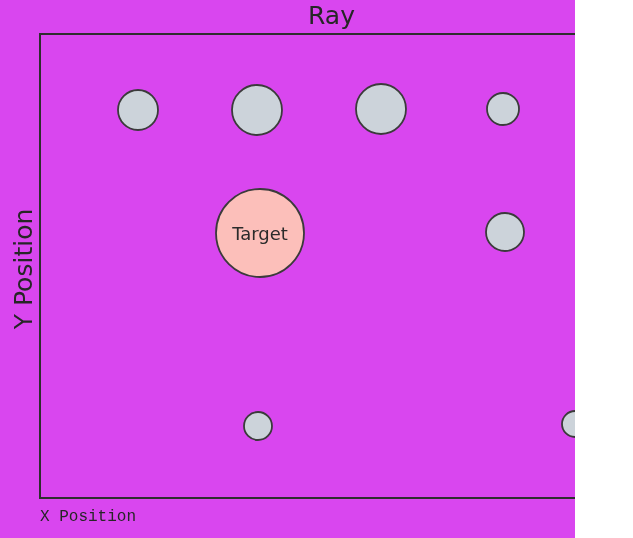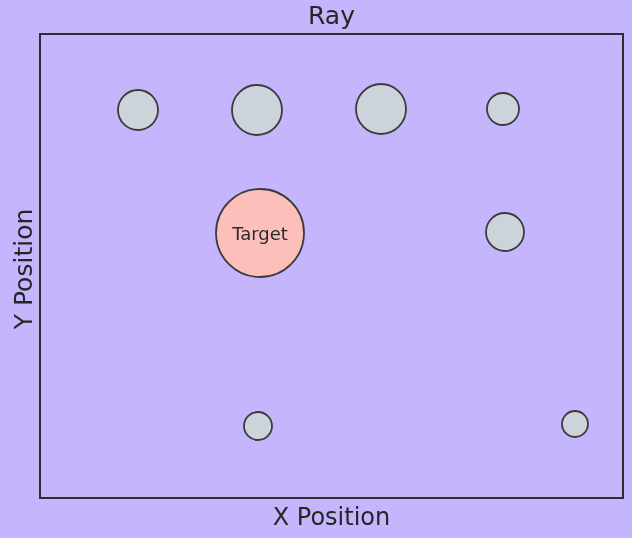--- a/index.html
+++ b/index.html
@@ -3,46 +3,46 @@
 <meta charset="utf-8">
 <style>
   html, body {
     margin: 0;
     padding: 0;
     background: #ffffff;
     font-family: "DejaVu Sans", "Liberation Sans", sans-serif;
   }
   #figure {
     position: relative;
-    width: 632px;
+    width: 575px;
     height: 538px;
-    background: #c4b5fd;
+    background: #d946ef;
     overflow: hidden;
   }
   #chart-title {
     position: absolute;
     left: 40px;
     top: 0px;
     width: 583px;
     height: 32px;
     line-height: 32px;
     text-align: center;
     font-size: 25px;
     color: #262626;
   }
   #x-axis-label {
     position: absolute;
     left: 40px;
     top: 500px;
     width: 583px;
     height: 34px;
     line-height: 34px;
-    text-align: center;
-    font-size: 24px;
+    font-size: 16px;
     color: #262626;
+    font-family: Liberation Mono, monospace;
   }
   #y-axis-label {
     position: absolute;
     left: -41px;
     top: 253px;
     width: 130px;
     height: 32px;
     line-height: 32px;
     text-align: center;
     font-size: 25px;

